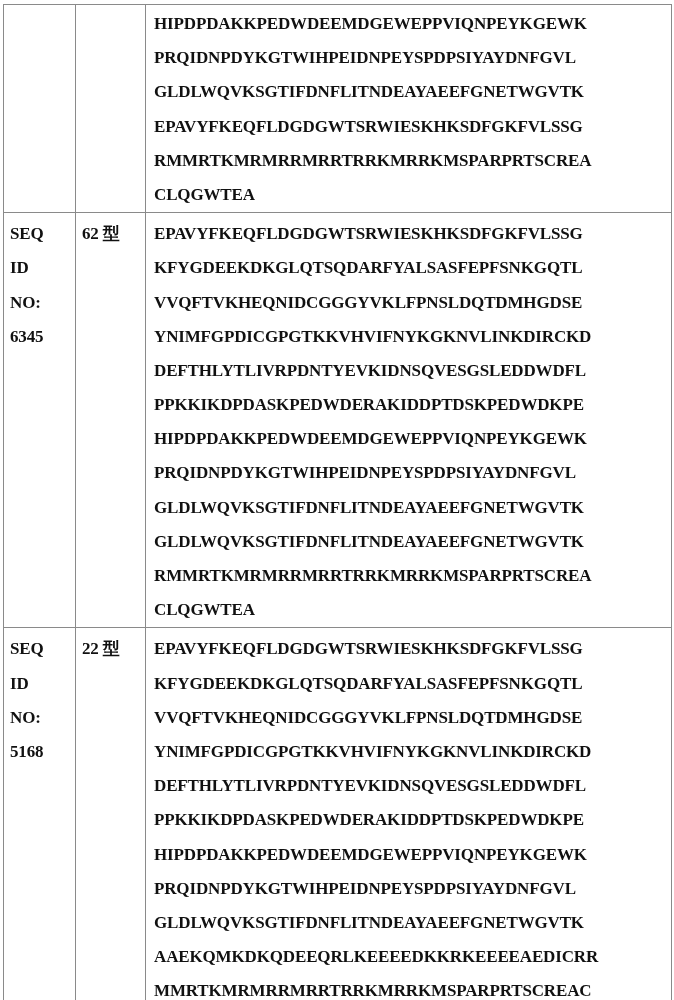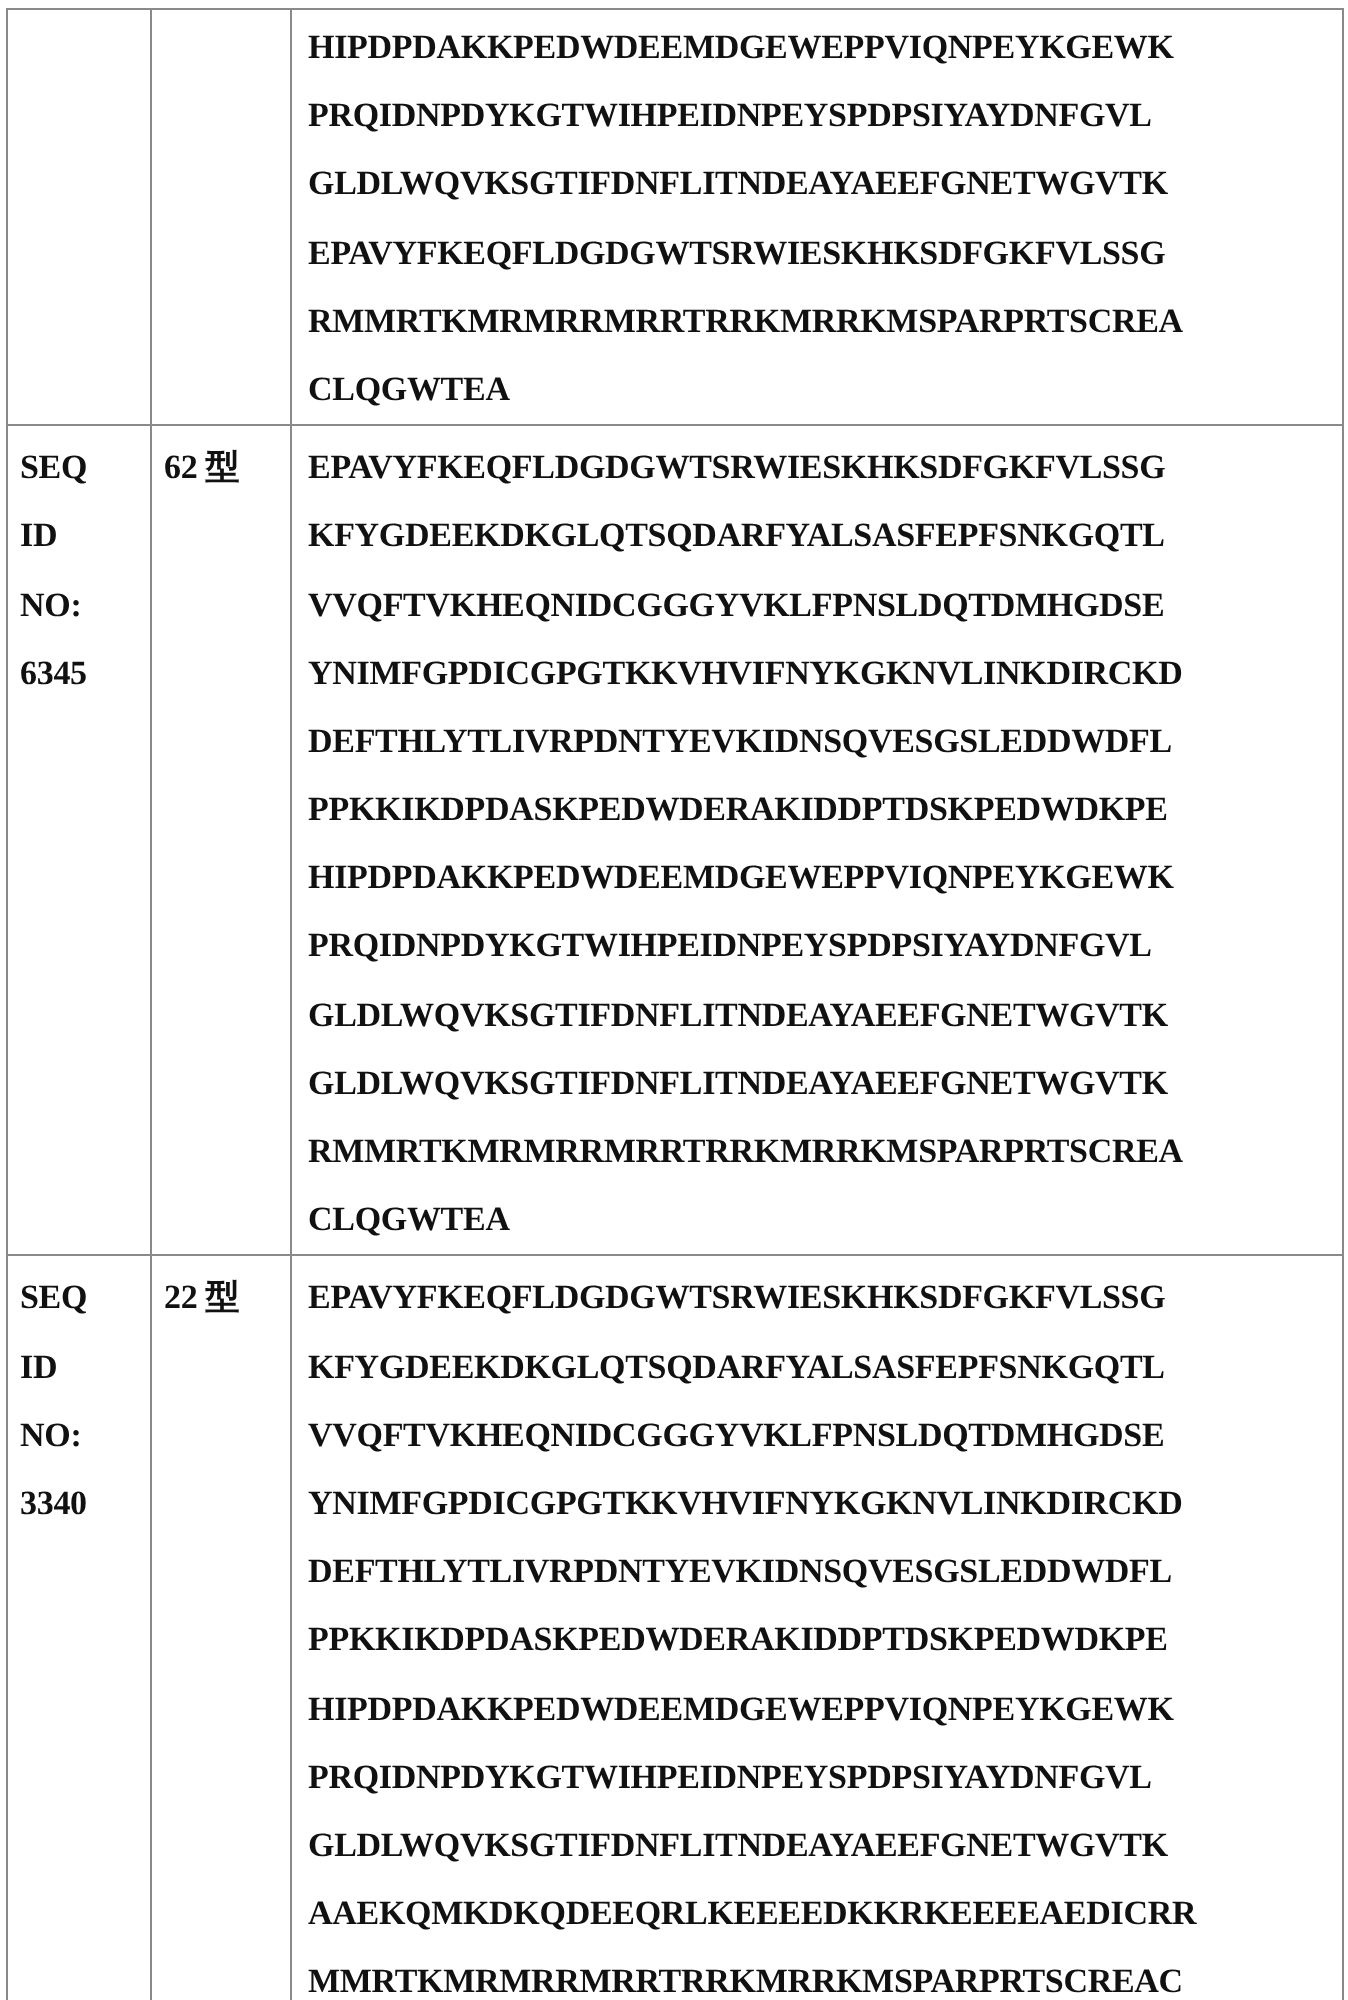--- a/index.html
+++ b/index.html
@@ -71,21 +71,21 @@
           <div class="line">RMMRTKMRMRRMRRTRRKMRRKMSPARPRTSCREA</div>
           <div class="line">CLQGWTEA</div>
         </td>
       </tr>
 
       <tr class="row-b">
         <td class="cell-id">
           <div class="line">SEQ</div>
           <div class="line">ID</div>
           <div class="line">NO:</div>
-          <div class="line">3340</div>
+          <div class="line">5168</div>
         </td>
         <td class="cell-type">
           <div class="line">22 型</div>
         </td>
         <td class="cell-seq">
           <div class="line">EPAVYFKEQFLDGDGWTSRWIESKHKSDFGKFVLSSG</div>
           <div class="line">KFYGDEEKDKGLQTSQDARFYALSASFEPFSNKGQTL</div>
           <div class="line">VVQFTVKHEQNIDCGGGYVKLFPNSLDQTDMHGDSE</div>
           <div class="line">YNIMFGPDICGPGTKKVHVIFNYKGKNVLINKDIRCKD</div>
           <div class="line">DEFTHLYTLIVRPDNTYEVKIDNSQVESGSLEDDWDFL</div>

